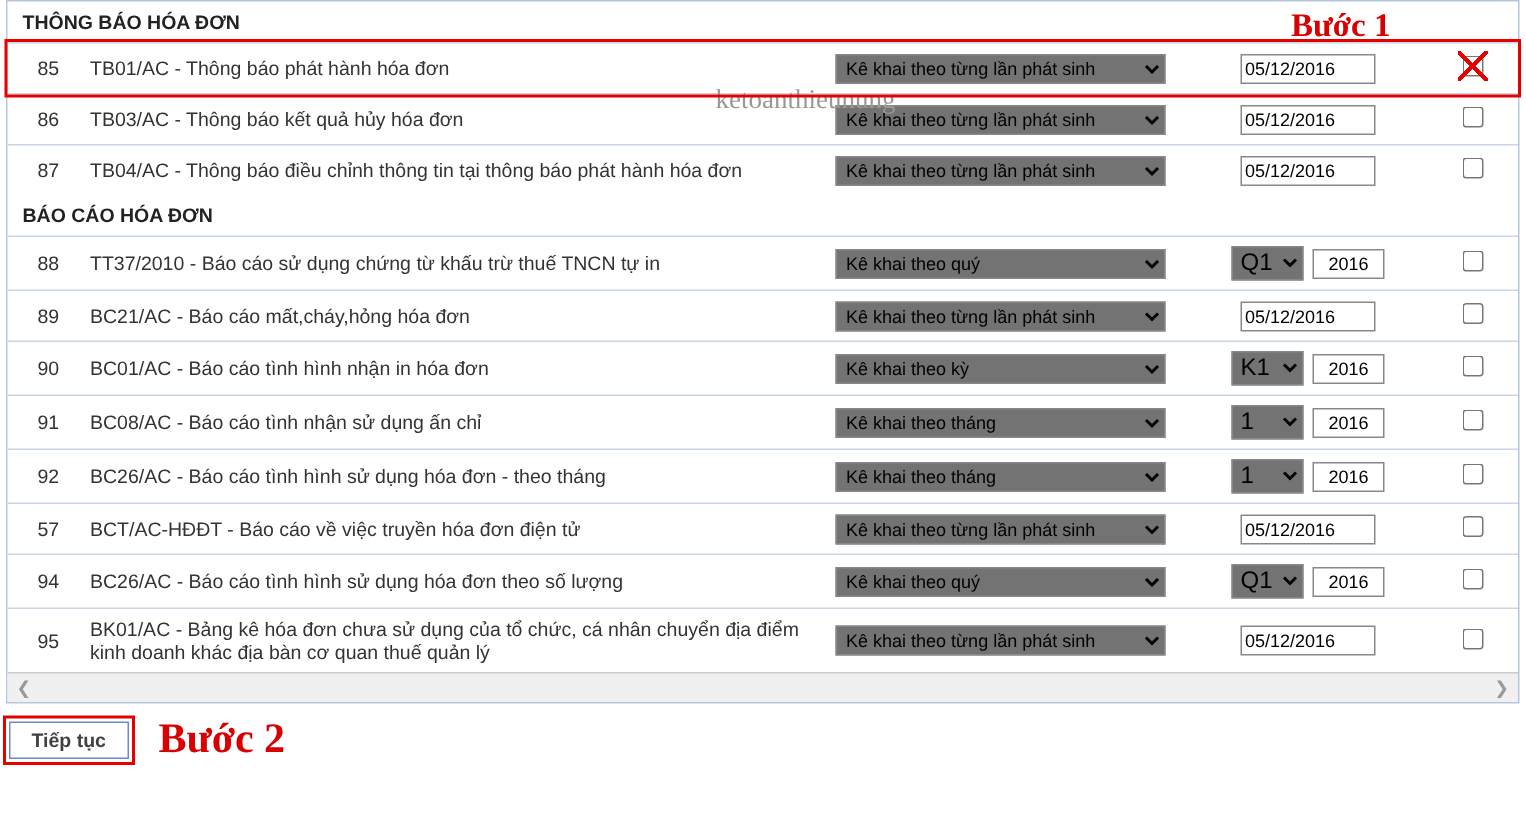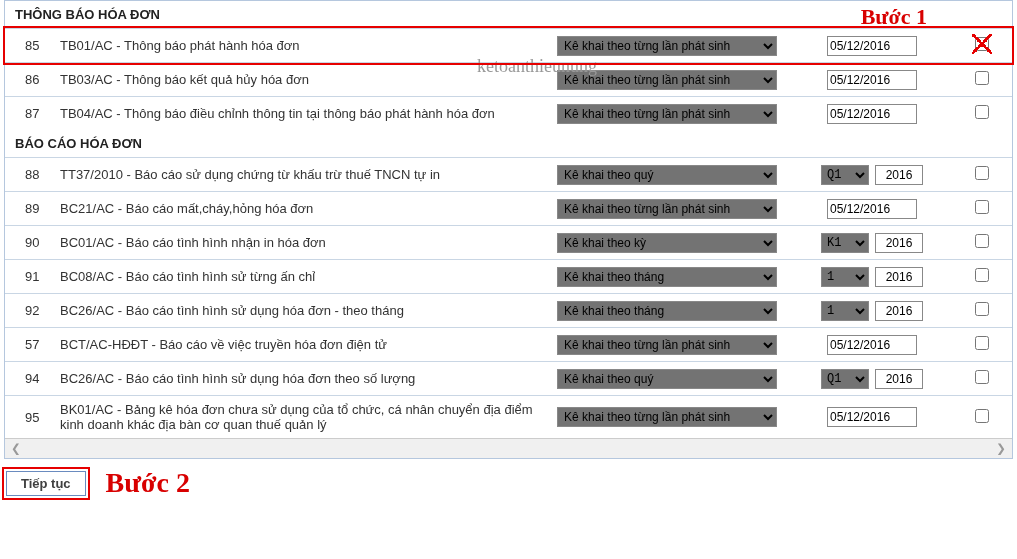--- a/index.html
+++ b/index.html
@@ -65,24 +65,23 @@
   }
   .date-input {
     width: 90px;
     text-align: left;
     font-size: 12px;
     padding: 2px;
     border: 1px solid #888;
   }
   .quarter-select {
     width: 48px;
-    font-size: 12px;
+    font-size: 16px;
     padding: 1px;
     border: 1px solid #888;
-    font-family: Liberation Mono, monospace;
   }
   .year-input {
     width: 48px;
     text-align: center;
     font-size: 12px;
     padding: 2px;
     border: 1px solid #888;
   }
   input[type="checkbox"] {
     width: 14px;
@@ -263,21 +262,21 @@
       </div>
       <div class="col-date">
           <select class="quarter-select"><option>K1</option></select>
                  <input type="text" class="year-input" value="2016" style="">
         </div>
       <div class="col-check"><input type="checkbox" style=""></div>
     </div>
       <div class="row">
 
       <div class="col-num">91</div>
-      <div class="col-desc">BC08/AC - Báo cáo tình hình sử từng ấn chỉ</div>
+      <div class="col-desc">BC08/AC - Báo cáo tình nhận sử dụng ấn chỉ</div>
       <div class="col-select">
         <select><option>Kê khai theo tháng</option></select>
       </div>
       <div class="col-date">
           <select class="quarter-select"><option>1</option></select>
                  <input type="text" class="year-input" value="2016" style="">
         </div>
       <div class="col-check"><input type="checkbox" style=""></div>
     </div>
       <div class="row">

